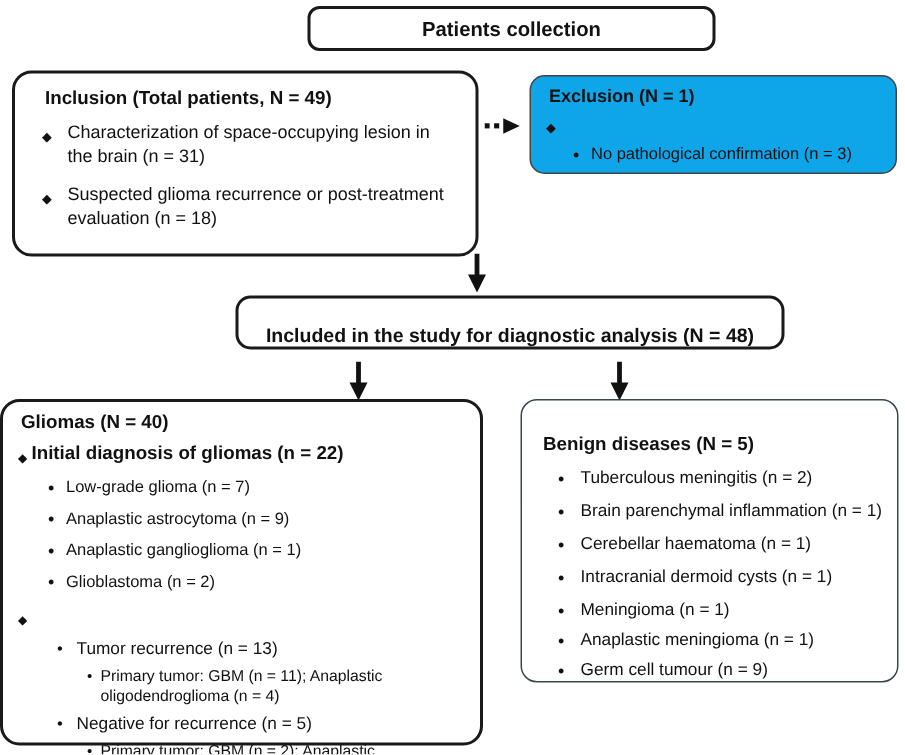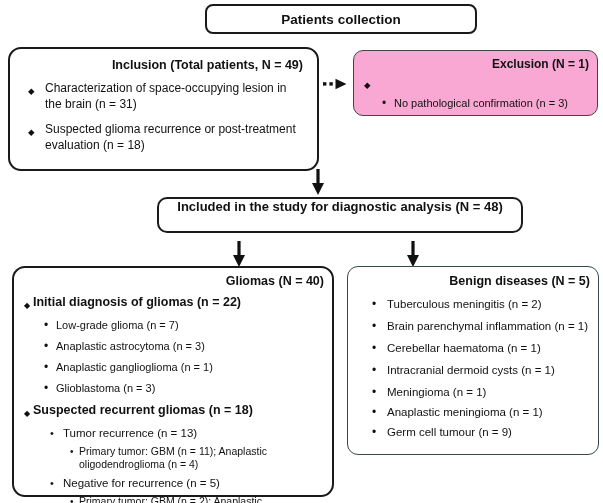--- a/index.html
+++ b/index.html
@@ -10,31 +10,31 @@
   }
   .fbox{position:absolute;background:#ffffff;border:2px solid #1a1a1a;
         border-radius:13px;box-sizing:border-box;}
   .title-box{
     left:205px;top:4px;width:272px;height:30px;border-radius:8px;
     display:flex;align-items:center;justify-content:center;
     font-weight:bold;font-size:13.5px;
   }
   .inclusion-box{left:8px;top:47px;width:311px;height:124px;padding:9px 14px 0 18px;}
   .exclusion-box{left:353px;top:50px;width:245px;height:66px;padding:6px 8px 0 10px;
-                 background:#f9a8d4;border-width:1.5px;border-radius:10px;border-color:#444444;}
+                 background:#0ea5e9;border-width:1.5px;border-radius:10px;border-color:#444444;}
   .included-box{
     left:157px;top:197px;width:366px;height:36px;border-radius:10px;
-    display:flex;align-items:flex-start;justify-content:center;
+    display:flex;align-items:flex-end;justify-content:center;
     font-weight:bold;font-size:13px;
   }
-  .gliomas-box{left:12px;top:266px;width:322px;height:231px;padding:6px 8px 0 10px;}
-  .benign-box{left:347px;top:266px;width:252px;height:189px;padding:7px 8px 0 12px;
+  .gliomas-box{left:0;top:266px;width:322px;height:231px;padding:6px 8px 0 10px;}
+  .benign-box{left:347px;top:266px;width:252px;height:189px;padding:22px 8px 0 12px;
               border-color:#37474f;border-width:1.5px;border-radius:11px;}
 
-  .hdr{font-weight:bold;font-size:12.5px;line-height:15px;margin:0 0 7px 16px;text-align:right;}
+  .hdr{font-weight:bold;font-size:12.5px;line-height:15px;margin:0 0 7px 2px;}
   .hdr-pre{white-space:pre-wrap;}
 
   .row{display:flex;align-items:flex-start;}
   .bul-d{flex:none;width:14px;font-size:8.5px;line-height:inherit;padding-top:2px;}
   .bul-r{flex:none;width:12px;font-size:12px;line-height:inherit;}
   .txt{flex:1;}
 
   
   .inc-item{font-size:12px;line-height:16px;margin-bottom:9px;}
   .inc-item .bul-d{width:17px;padding-top:3px;}
@@ -132,34 +132,33 @@
       <span class="bul-d">◆</span>
       <span class="txt">Initial diagnosis of gliomas (n = 22)</span>
     </div>
 
     <div class="row gl-item">
       <span class="bul-r">•</span>
       <span class="txt">Low-grade glioma (n = 7)</span>
     </div>
     <div class="row gl-item">
       <span class="bul-r">•</span>
-      <span class="txt">Anaplastic astrocytoma (n = 3)</span>
+      <span class="txt">Anaplastic astrocytoma (n = 9)</span>
     </div>
     <div class="row gl-item">
       <span class="bul-r">•</span>
       <span class="txt">Anaplastic ganglioglioma (n = 1)</span>
     </div>
     <div class="row gl-item">
       <span class="bul-r">•</span>
-      <span class="txt">Glioblastoma (n = 3)</span>
+      <span class="txt">Glioblastoma (n = 2)</span>
     </div>
 
     <div class="row gl-bold" style="margin-bottom:5px;">
       <span class="bul-d">◆</span>
-      <span class="txt">Suspected recurrent gliomas (n = 18)</span>
     </div>
 
     <div class="row gl-rec">
       <span class="bul-r">•</span>
       <span class="txt">Tumor recurrence (n = 13)</span>
     </div>
     <div class="row gl-detail">
       <span class="bul-r">•</span>
       <span class="txt">Primary tumor: GBM (n = 11); Anaplastic oligodendroglioma (n = 4)</span>
     </div>

